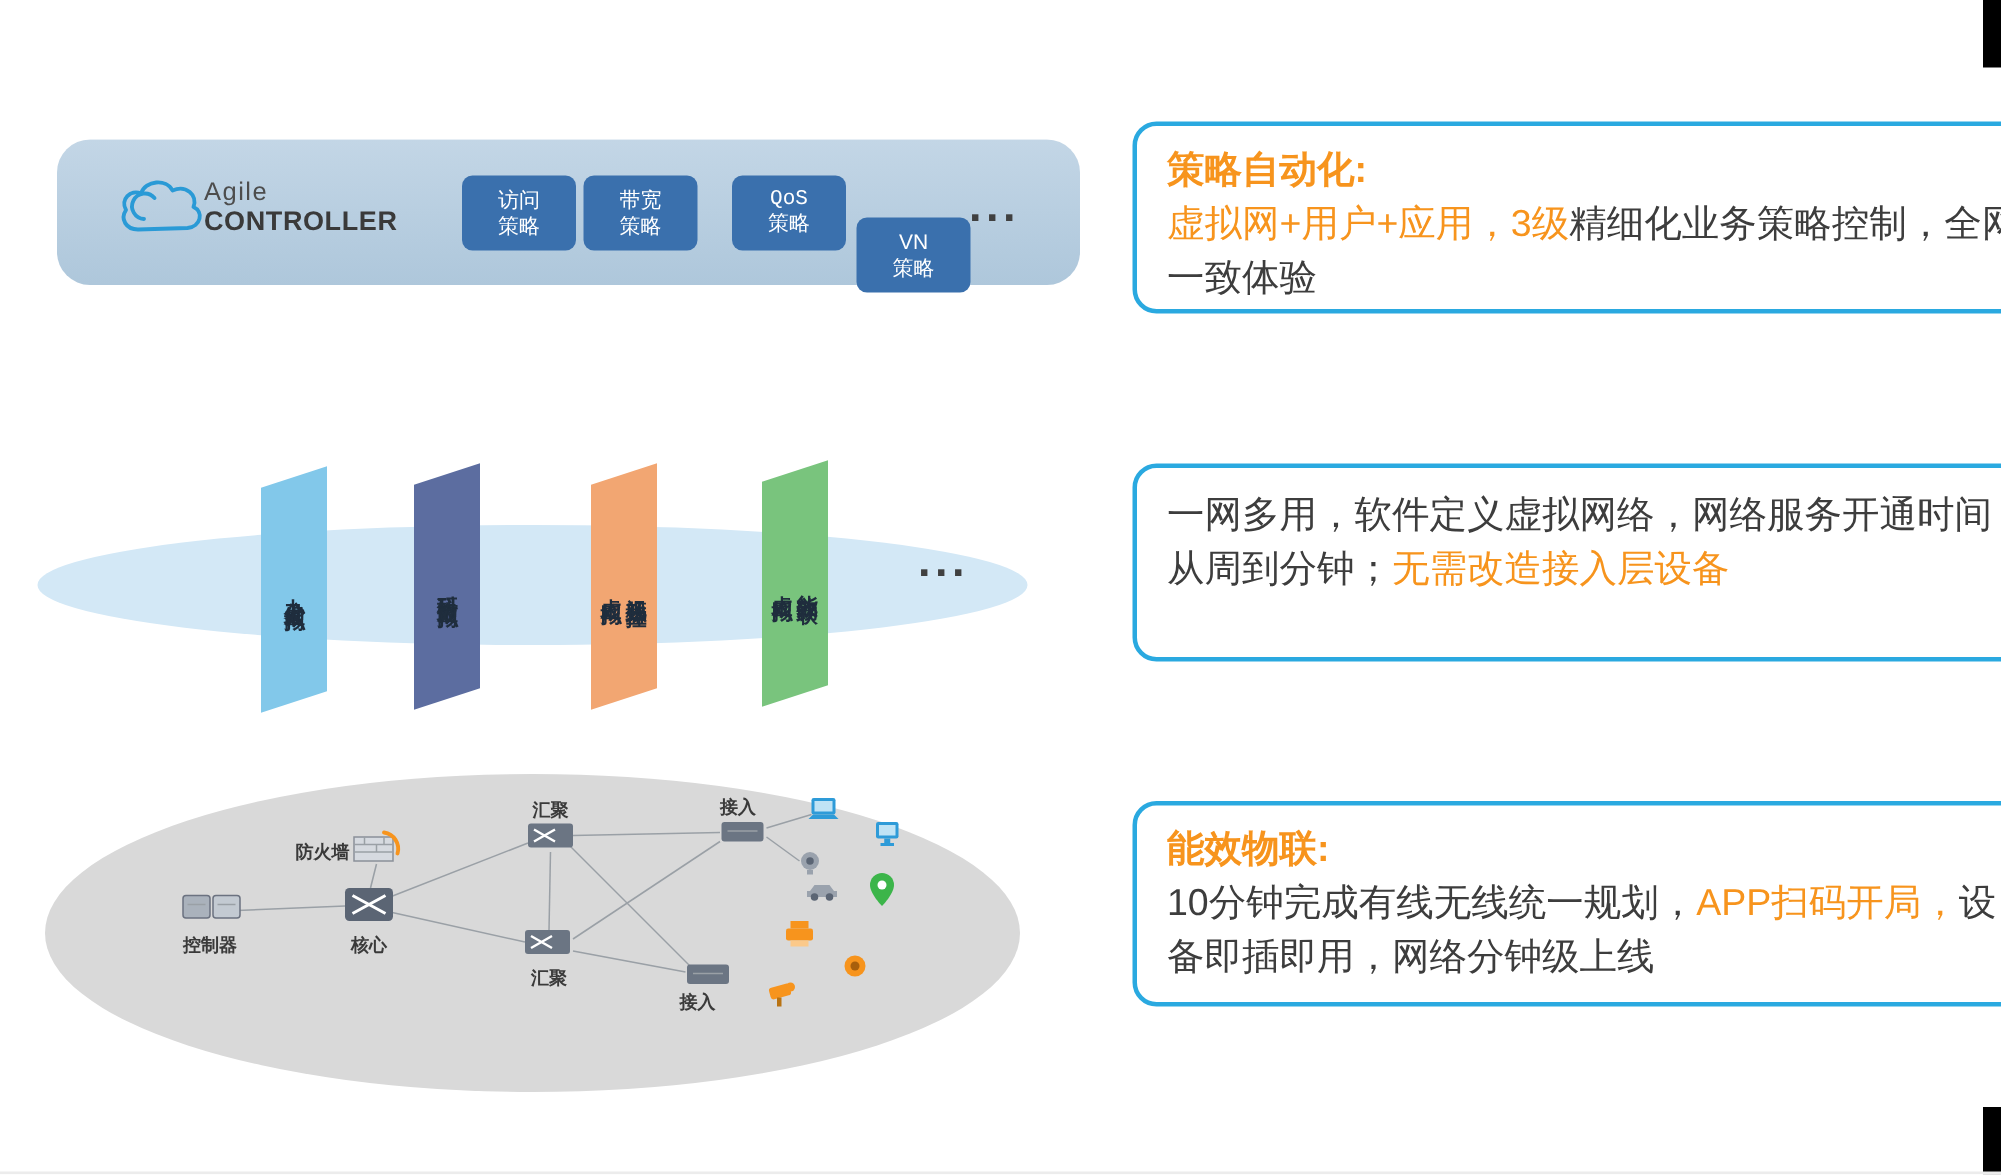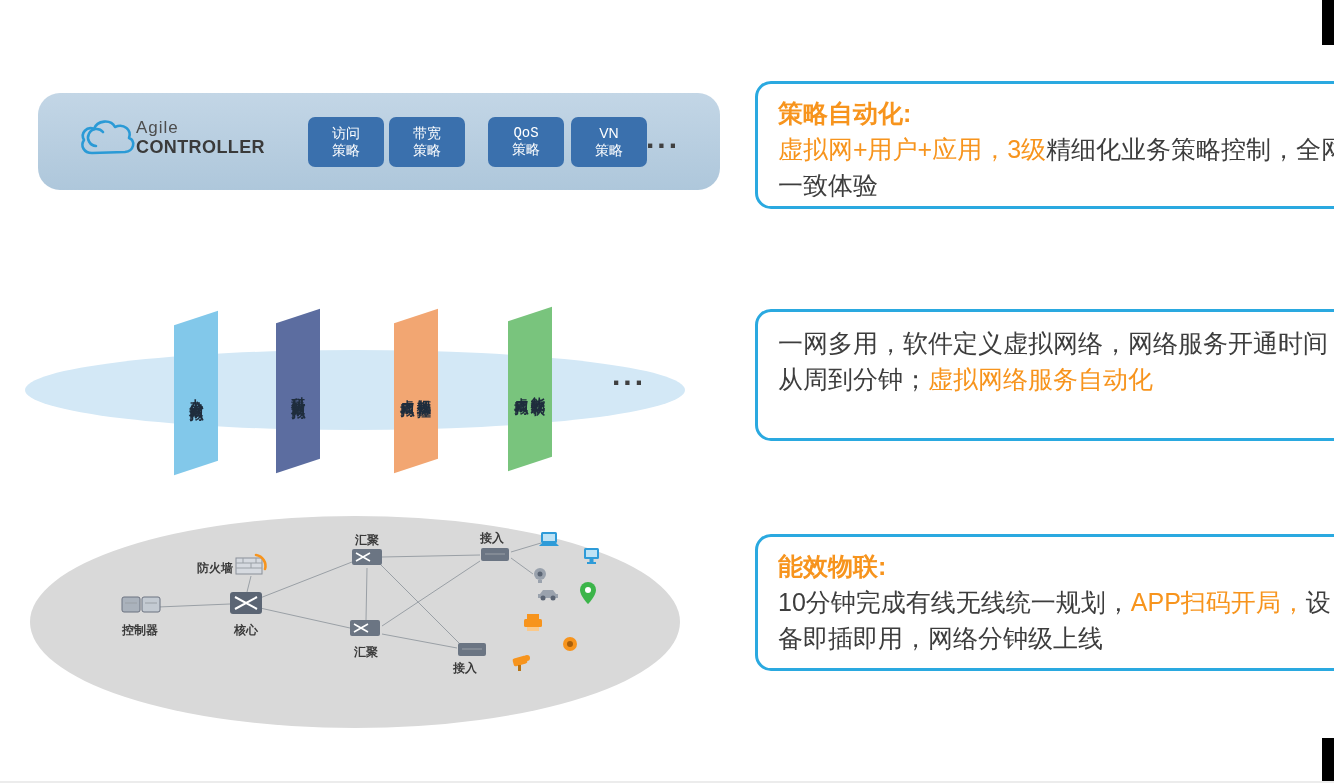--- a/index.html
+++ b/index.html
@@ -77,21 +77,21 @@
       <div>策略</div>
     </div>
     <div class="chip c1" style="background-color: rgb(58, 112, 173);">
       <div>带宽</div>
       <div>策略</div>
     </div>
     <div class="chip c2" style="background-color: rgb(58, 112, 173); font-family: Liberation Mono, monospace;">
       <div>QoS</div>
       <div>策略</div>
     </div>
-    <div class="chip c3" style="background-color: rgb(58, 112, 173);">
+    <div class="chip c3" style="background-color: rgb(58, 112, 173); margin-top: 28px;">
       <div>VN</div>
       <div>策略</div>
     </div>
 
     <div class="bar-more">...</div>
   </div>
 
   <div class="vn-ellipse" style="background-color: rgb(211, 232, 246);"></div>
 
   <div class="vn-panel p0" style="background-color: rgb(130, 200, 234);">
@@ -226,21 +226,21 @@
       <rect x="5" y="11" width="3" height="6" fill="#b97312"></rect>
     </g>
   </svg>
 
   <div class="callout k0" style="border-color: rgb(42, 169, 224);">
     <div class="callout-title">策略自动化:</div>
     <div class="callout-body"><span class="seg-hl">虚拟网+用户+应用，3级</span><span class="seg-dk">精细化业务策略控制，全网一致体验</span></div>
   </div>
 
   <div class="callout k1" style="border-color: rgb(42, 169, 224);">
-    <div class="callout-body"><span class="seg-dk">一网多用，软件定义虚拟网络，网络服务开通时间从周到分钟；</span><span class="seg-hl">虚拟网络服务自动化</span></div>
+    <div class="callout-body"><span class="seg-dk">一网多用，软件定义虚拟网络，网络服务开通时间从周到分钟；</span><span class="seg-hl">无需改造接入层设备</span></div>
   </div>
 
   <div class="callout k2" style="border-color: rgb(42, 169, 224);">
     <div class="callout-title">能效物联:</div>
     <div class="callout-body"><span class="seg-dk">10分钟完成有线无线统一规划，</span><span class="seg-hl">APP扫码开局，</span><span class="seg-dk">设备即插即用，网络分钟级上线</span></div>
   </div>
 
   <div class="edge-black top"></div>
   <div class="edge-black bottom"></div>
   <div class="bottom-hairline"></div>

